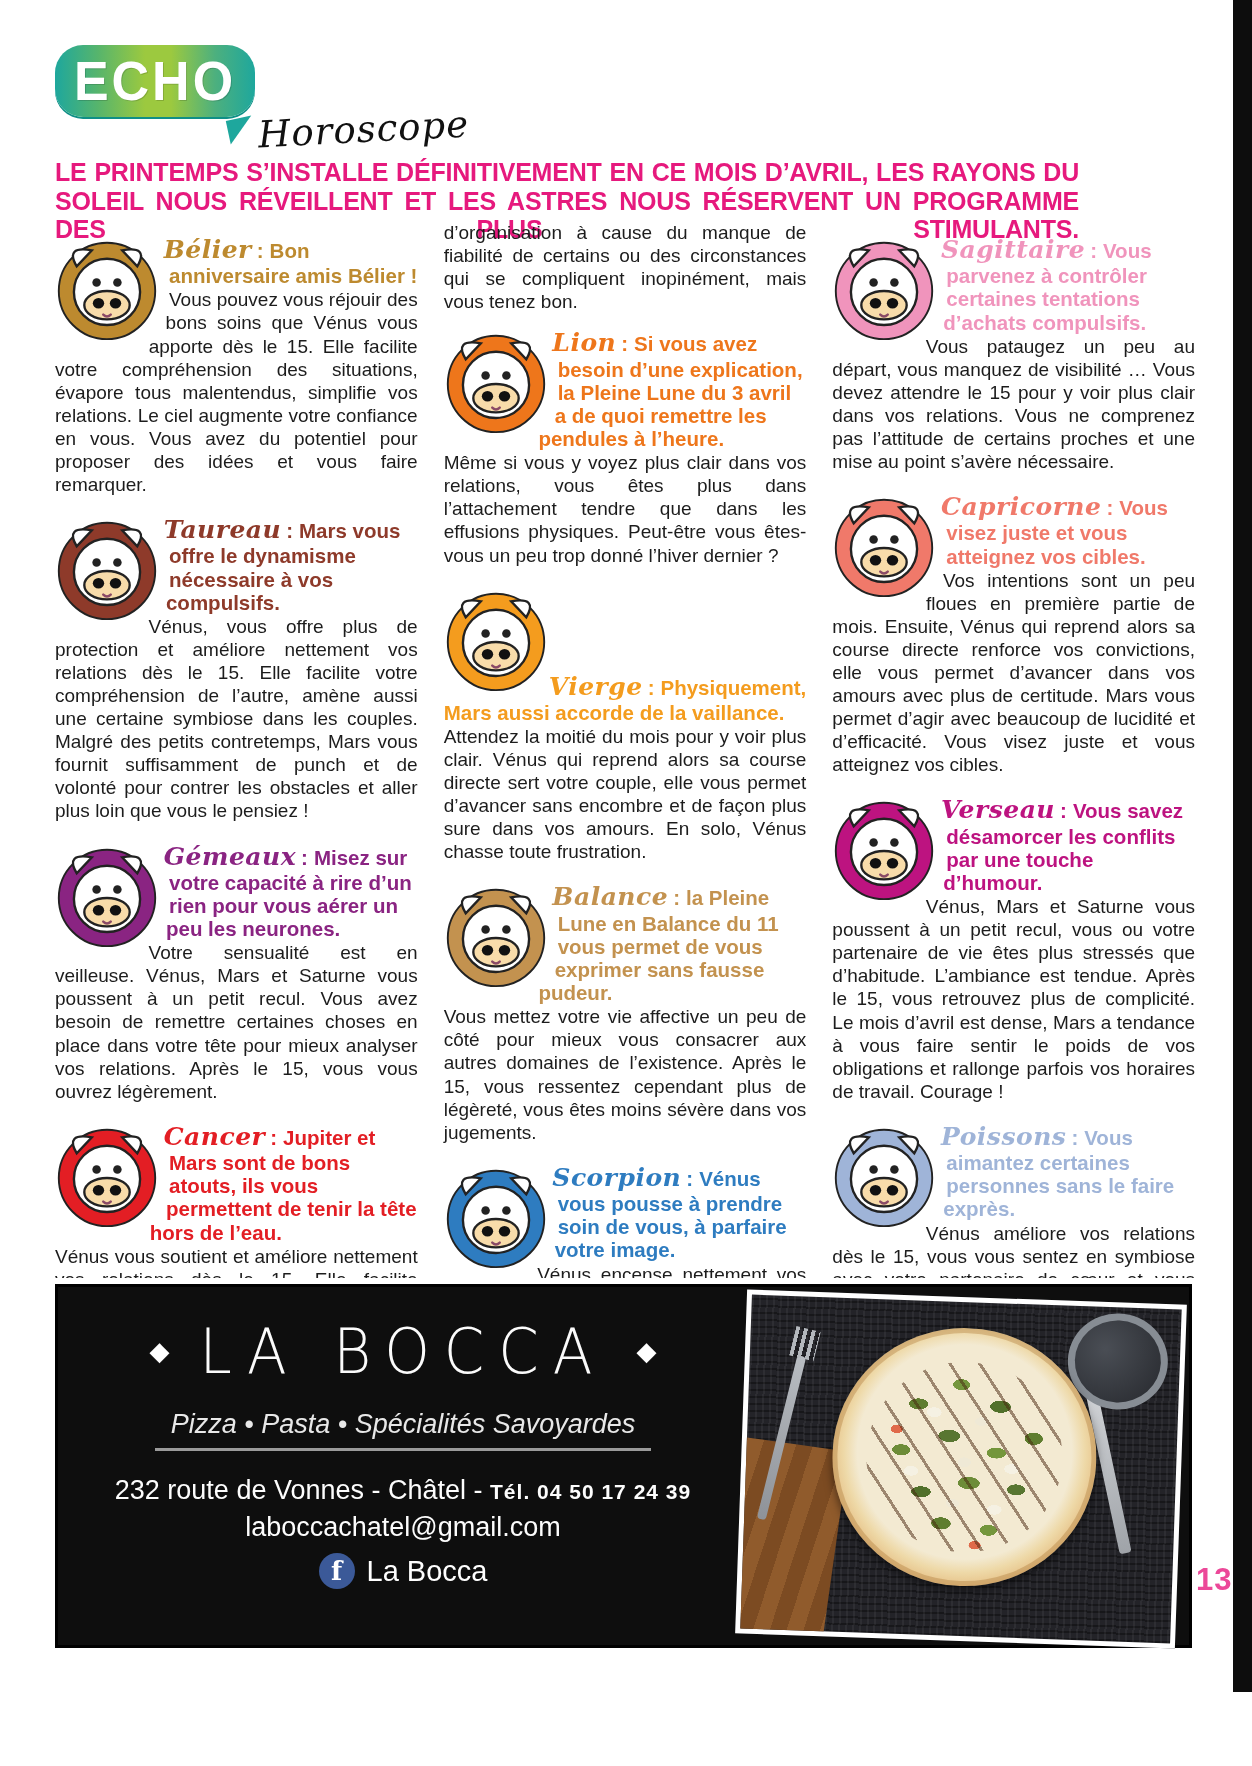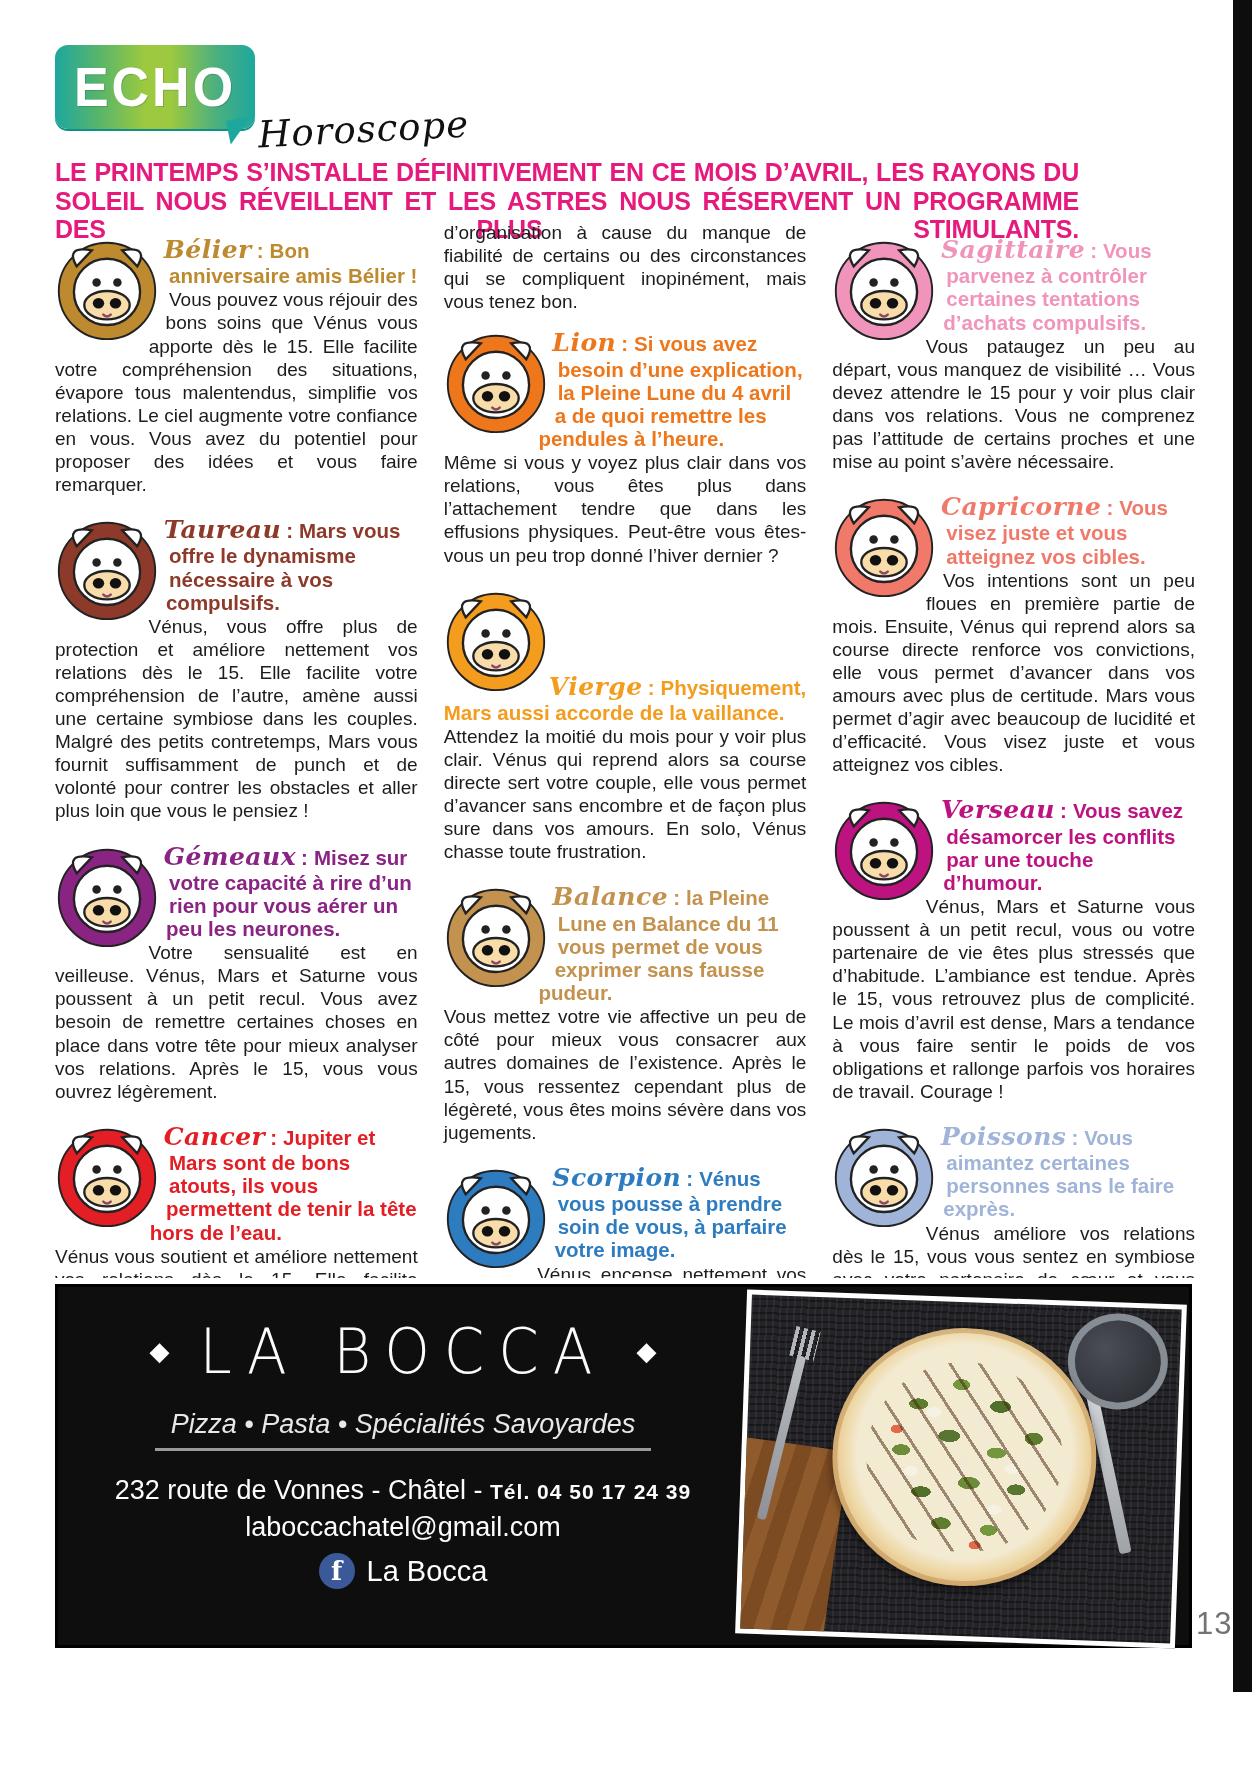--- a/index.html
+++ b/index.html
@@ -4,22 +4,22 @@
 <style>
   html,body { margin:0; padding:0; background:#e8e8e8; }
   .page {
     position:relative; width:1252px; height:1766px; margin:0 auto;
     background:#ffffff; overflow:hidden;
     font-family:"Liberation Sans", sans-serif; color:#1c1c1c;
   }
 
   
   .logo-bubble {
-    position:absolute; left:55px; top:45px; width:200px; height:84px;
-    border-radius:13px;
+    position:absolute; left:55px; top:45px; width:200px; height:72px;
+    border-radius:28px;
     background:linear-gradient(90deg,#1ea79d 0%,#58b56b 22%,#9cc93f 45%,#9cc93f 58%,#4db07e 80%,#1ea79d 100%);
     box-shadow:0 2px 0 #0f8f86;
     display:flex; align-items:center; justify-content:center;
   }
   .logo-bubble .brand {
     color:#fff; font-weight:bold; font-size:52px; letter-spacing:3px;
     text-shadow:1px 1px 0 rgba(0,0,0,.15); transform:scaleY(1.05);
   }
   .logo-tail {
     position:absolute; left:228px; top:118px; width:0; height:0;
@@ -150,22 +150,22 @@
   }
   .glass {
     position:absolute; right:12px; top:6px; width:86px; height:82px; border-radius:50%;
     border:7px solid #878d94;
     background:radial-gradient(circle at 35% 35%, #4a4e55, #26282d);
   }
 
   
   .edge-bar { position:absolute; right:0; top:0; width:19px; height:1692px; background:#0d0d0d; }
   .page-num {
-    position:absolute; left:1196px; top:1606px;
-    font-size:31px; font-weight:normal; color:#737373; letter-spacing:1px;
+    position:absolute; left:1196px; top:1562px;
+    font-size:31px; font-weight:bold; color:#ec4899; letter-spacing:1px;
   }
 </style>
 </head>
 <body>
 
 <svg width="0" height="0" style="position:absolute" aria-hidden="true">
   <symbol id="cow" viewBox="0 0 110 110">
     <circle cx="55" cy="56" r="51" fill="var(--c,#999)" stroke="#222" stroke-width="2"></circle>
     <path d="M23 30 Q10 8 39 13 Z" fill="#fff" stroke="#222" stroke-width="2.5"></path>
     <path d="M87 30 Q100 8 71 13 Z" fill="#fff" stroke="#222" stroke-width="2.5"></path>
@@ -238,21 +238,21 @@
     <div class="col">
 
       <p class="cont">d’organisation à cause du manque de fiabilité de certains ou des circonstances qui se compliquent inopinément, mais vous tenez bon.</p>
 
       <section class="sign" style="--c: #ee761b;">
         <span class="mascot">
             <svg>
               <use href="#cow"></use>
             </svg>
           </span>
-        <h3 class="sign-h"><span class="sign-name">Lion</span><span class="sep">:</span><span class="sign-intro">Si vous avez besoin d’une explication, la Pleine Lune du 4 avril a de quoi remettre les pendules à l’heure.</span></h3>
+        <h3 class="sign-h"><span class="sign-name">Lion</span><span class="sep">:</span><span class="sign-intro">Si vous avez besoin d’une explication, la Pleine Lune du 3 avril a de quoi remettre les pendules à l’heure.</span></h3>
         <p class="body">Même si vous y voyez plus clair dans vos relations, vous êtes plus dans l’attachement tendre que dans les effusions physiques. Peut-être vous êtes-vous un peu trop donné l’hiver dernier ?</p>
       </section>
 
       <section class="sign" style="--c: #f49c1e;">
         <span class="mascot">
             <svg>
               <use href="#cow"></use>
             </svg>
           </span>
         <h3 class="sign-h"><span class="sign-name">Vierge</span><span class="sep">:</span><span class="sign-intro">Physiquement, Mars aussi accorde de la vaillance.</span></h3>

